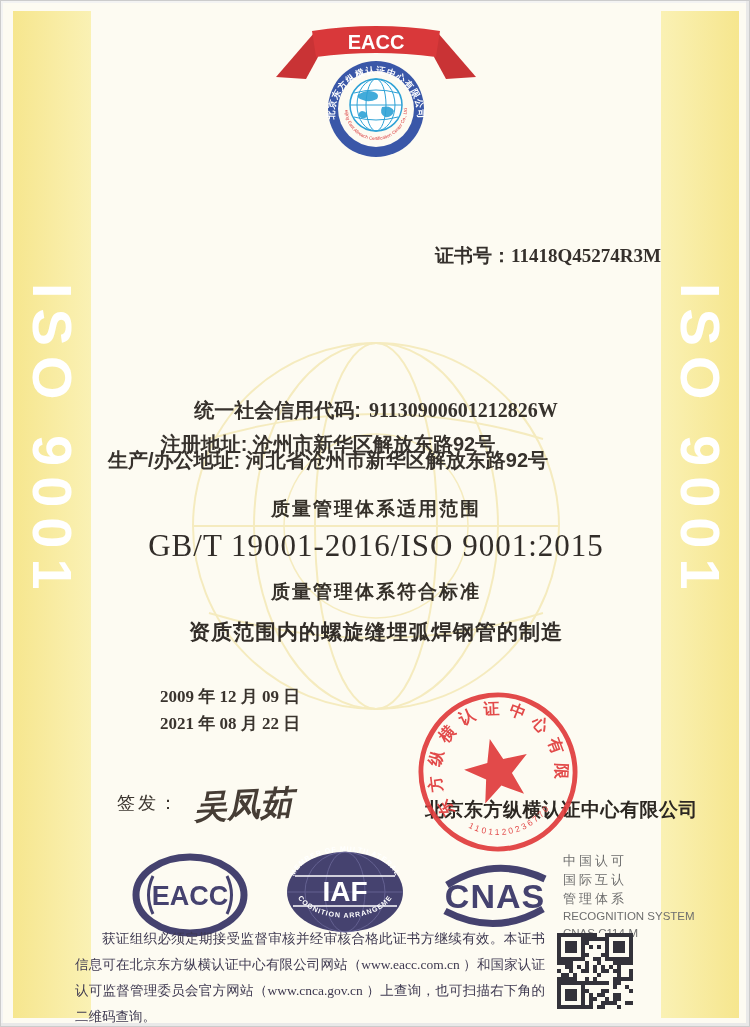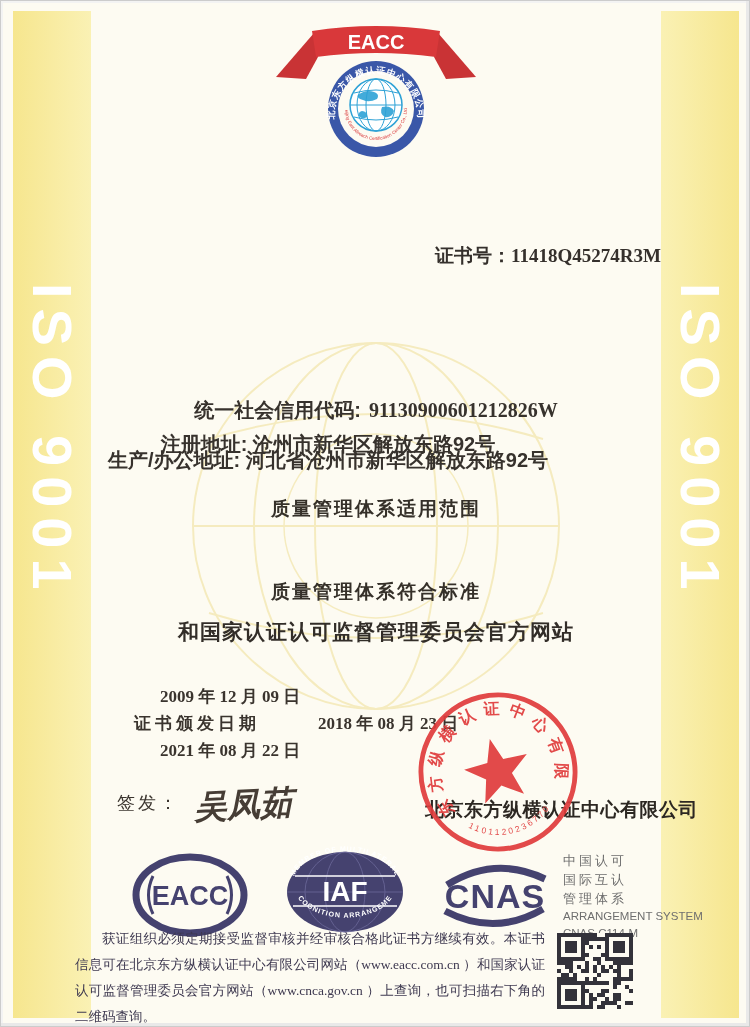--- a/index.html
+++ b/index.html
@@ -136,30 +136,27 @@
 
 
     <div class="credit">
       <span>统一社会信用代码:</span><span class="val">91130900601212826W</span>
     </div>
 
     <div class="addr addr1">注册地址: 沧州市新华区解放东路92号</div>
     <div class="addr addr2">生产/办公地址: 河北省沧州市新华区解放东路92号</div>
 
     <div class="h-small conform">质量管理体系适用范围</div>
+    <div class="gbt">GB/T 19001-2016/ISO 9001:2015</div>
     <div class="h-small scopehead">质量管理体系符合标准</div>
-    <div class="scope">和国家认证认可监督管理委员会官方网站</div>
+    <div class="scope">资质范围内的螺旋缝埋弧焊钢管的制造</div>
 
     <div class="dates">
       <div class="date-row">
         <span class="val">2009 年 12 月 09 日</span>
-      </div>
-      <div class="date-row">
-        <span class="lbl">证书颁发日期</span>
-        <span class="val">2018 年 08 月 23 日</span>
       </div>
       <div class="date-row">
         <span class="val">2021 年 08 月 22 日</span>
       </div>
     </div>
 
     <div class="sign-row">
       <span class="sign-lbl">签发：</span>
       <span class="sign-name">吴凤茹</span>
     </div>
@@ -213,21 +210,21 @@
     <svg class="logo-cnas" width="125" height="74" viewBox="0 0 125 74">
       <path d="M14,26 Q62,-4 112,20" fill="none" stroke="#45426f" stroke-width="7"></path>
       <path d="M12,52 Q62,78 110,50" fill="none" stroke="#45426f" stroke-width="7"></path>
       <text x="62" y="49" text-anchor="middle" font-size="34" font-weight="bold" fill="#45426f" font-family="Liberation Sans, sans-serif" letter-spacing="1">CNAS</text>
     </svg>
 
     <div class="cnas-text">
       <div class="cn">中国认可</div>
       <div class="cn">国际互认</div>
       <div class="cn">管理体系</div>
-      <div class="en">ARRANGEMENT SYSTEM</div>
+      <div class="en">RECOGNITION SYSTEM</div>
       <div class="en">CNAS C114-M</div>
     </div>
 
     <div class="footer">
       <p>获证组织必须定期接受监督审核并经审核合格此证书方继续有效。本证书信息可在北京东方纵横认证中心有限公司网站（www.eacc.com.cn ）和国家认证认可监督管理委员会官方网站（www.cnca.gov.cn ）上查询，也可扫描右下角的二维码查询。</p>
 
     </div>
 
     <div class="qr">
         <i style="left:0px;top:0px"></i>

